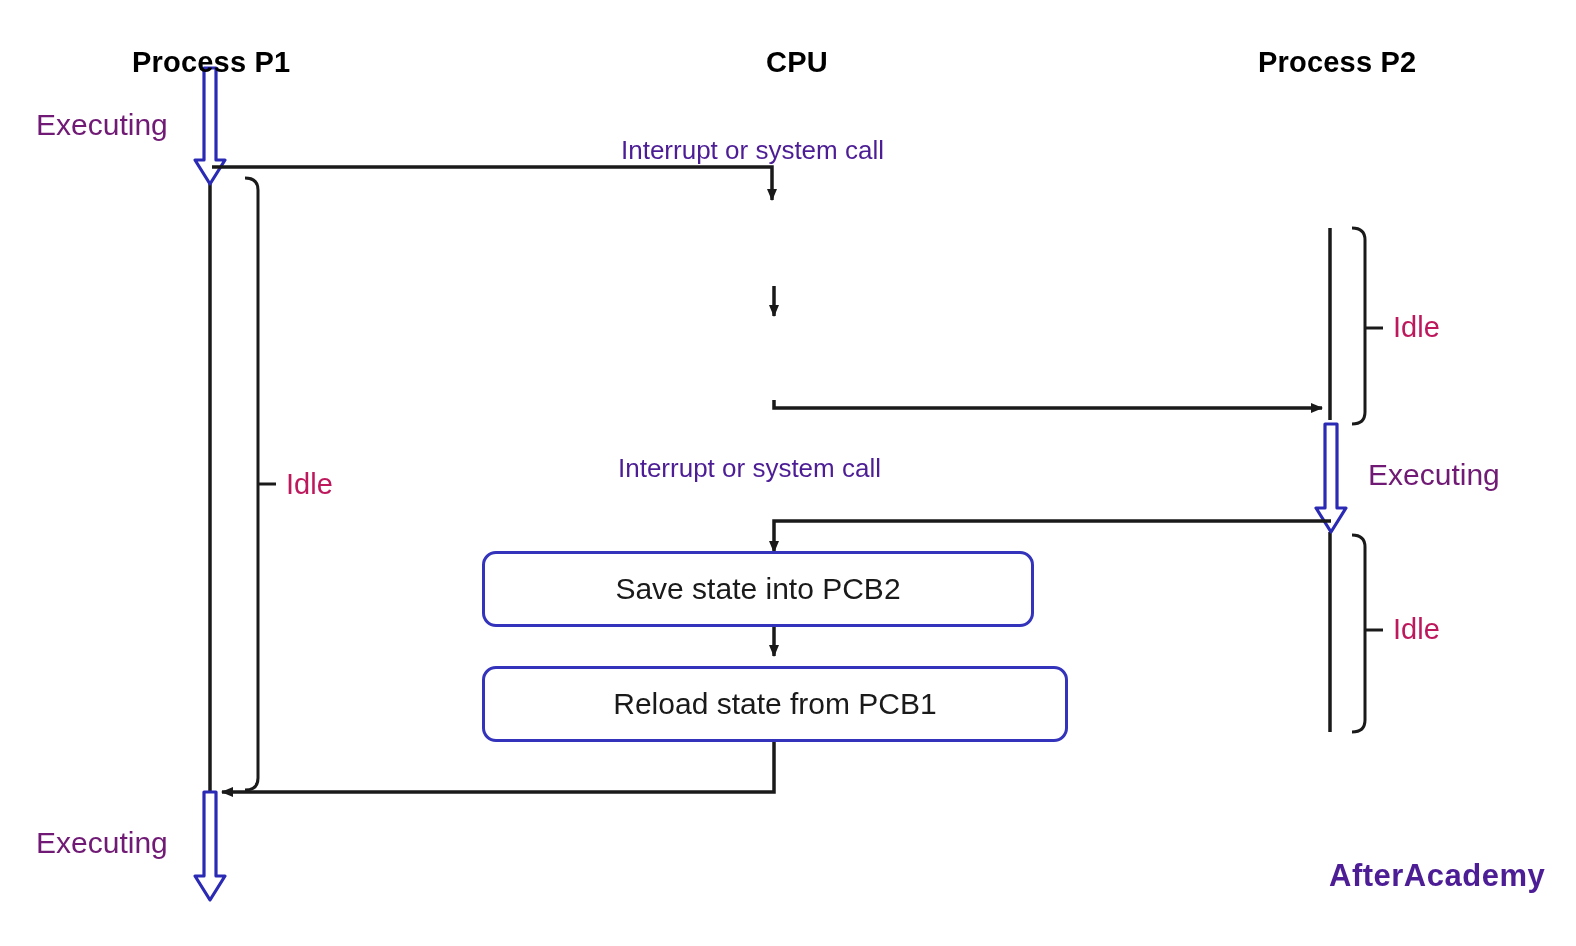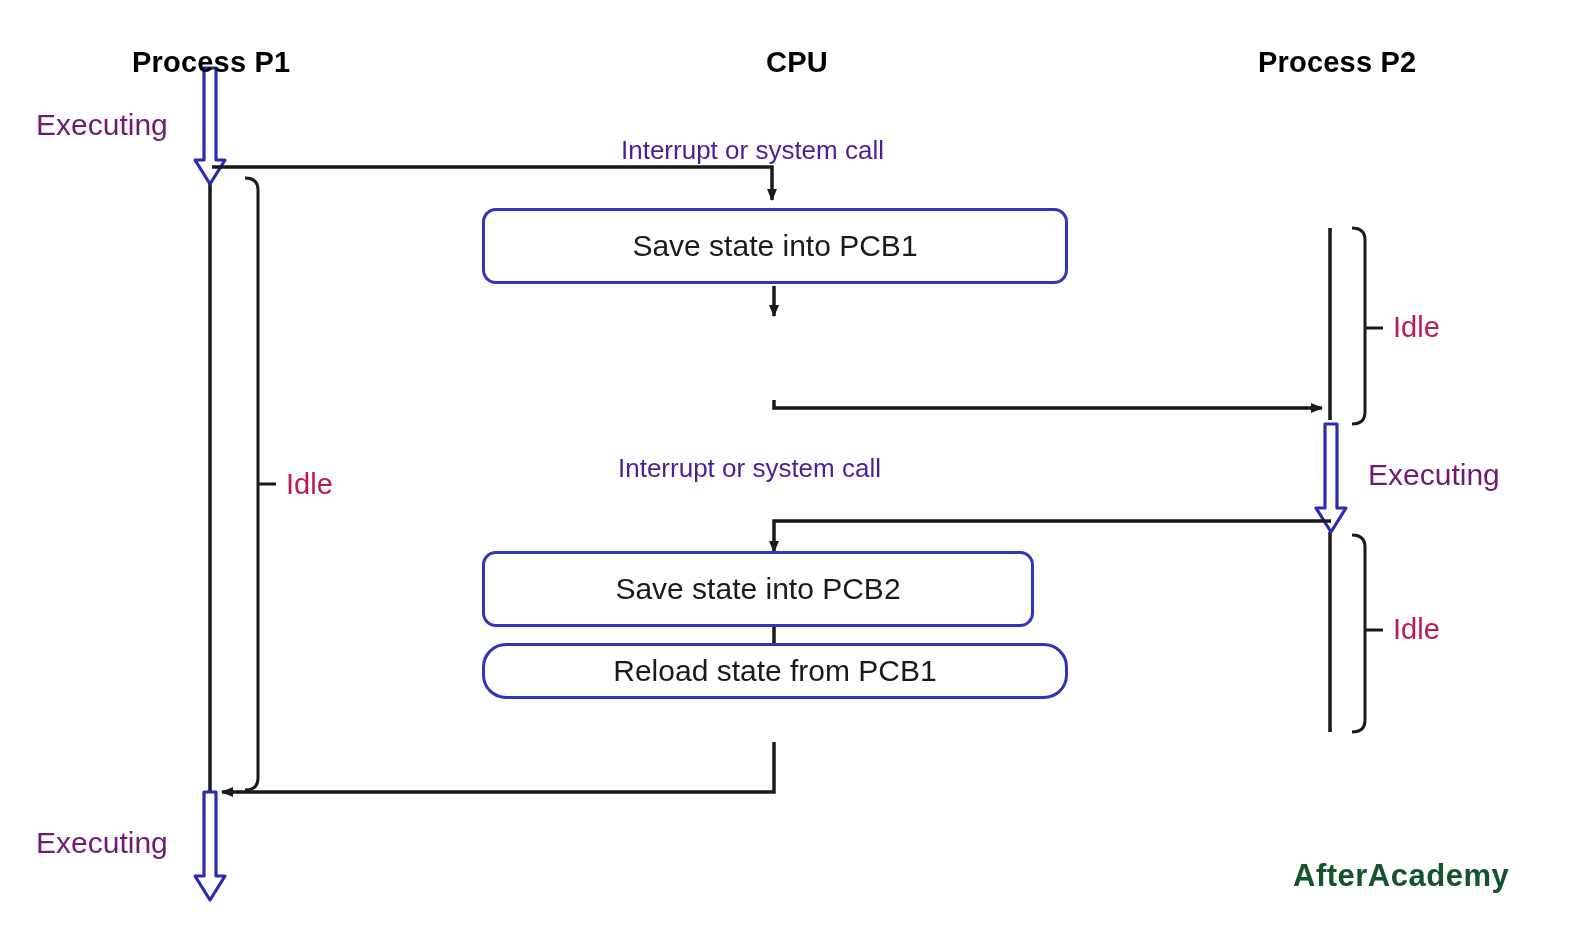--- a/index.html
+++ b/index.html
@@ -54,22 +54,23 @@
   }
   .box-lbl {
     font-size: 30px;
     font-weight: normal;
     color: #1a1a1a;
     text-align: center;
   }
   .watermark {
     font-size: 31px;
     font-weight: bold;
-    color: #14532d;
+    color: #4c1d95;
     letter-spacing: 0.5px;
+    margin-left: 36px;
   }
   .cpu-box {
     position: absolute;
     box-sizing: border-box;
     border: 3px solid #3333bb;
     border-radius: 14px;
     background: #ffffff;
     display: flex;
     align-items: center;
     justify-content: center;
@@ -142,28 +143,25 @@
   <div class="lbl bracket-lbl" style="left:1393px; top:313px;">Idle</div>
 
   <div class="lbl state-lbl" style="left:1368px; top:460px;">Executing</div>
 
   <div class="lbl bracket-lbl" style="left:1393px; top:615px;">Idle</div>
 
   <div class="lbl edge-lbl" style="left:621px; top:137px;">Interrupt or system call</div>
 
   <div class="lbl edge-lbl" style="left:618px; top:455px;">Interrupt or system call</div>
 
-  <div class="cpu-box" style="left:482px; top:208px; width:586px; height:76px;">
-    <span class="box-lbl">Save state into PCB1</span>
-  </div>
 
 
   <div class="cpu-box" style="left:482px; top:551px; width:552px; height:76px;">
     <span class="box-lbl">Save state into PCB2</span>
   </div>
 
-  <div class="cpu-box" style="left:482px; top:643px; width:586px; height:56px;border-radius:24px;">
+  <div class="cpu-box" style="left:482px; top:666px; width:586px; height:76px;">
     <span class="box-lbl">Reload state from PCB1</span>
   </div>
 
   <div class="lbl watermark" style="left:1293px; top:860px;">AfterAcademy</div>
 
 </div>
 
 </body></html>

